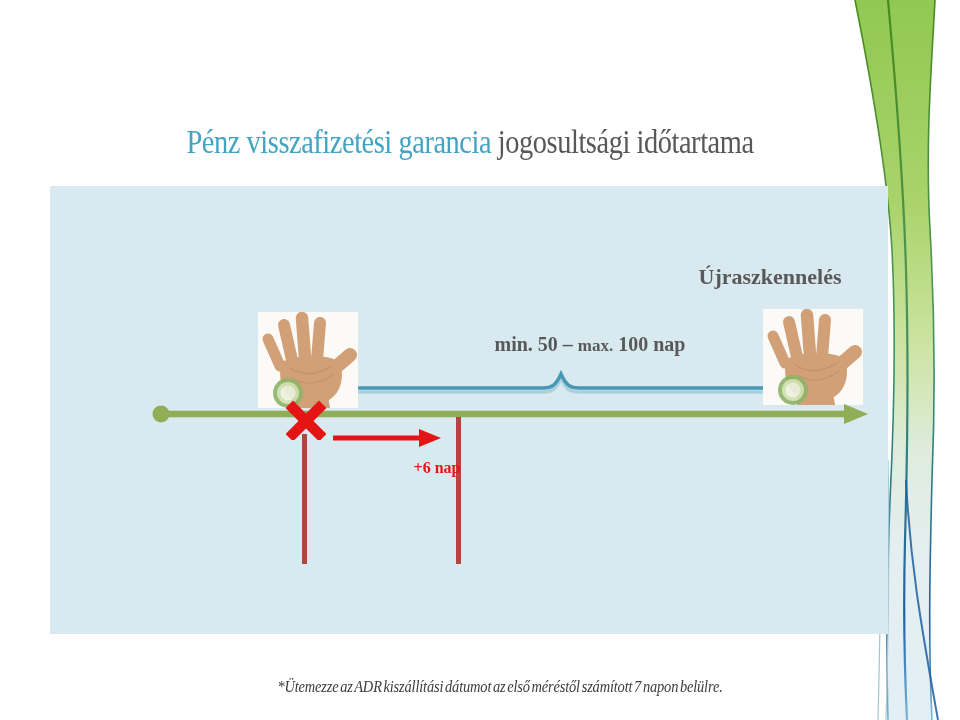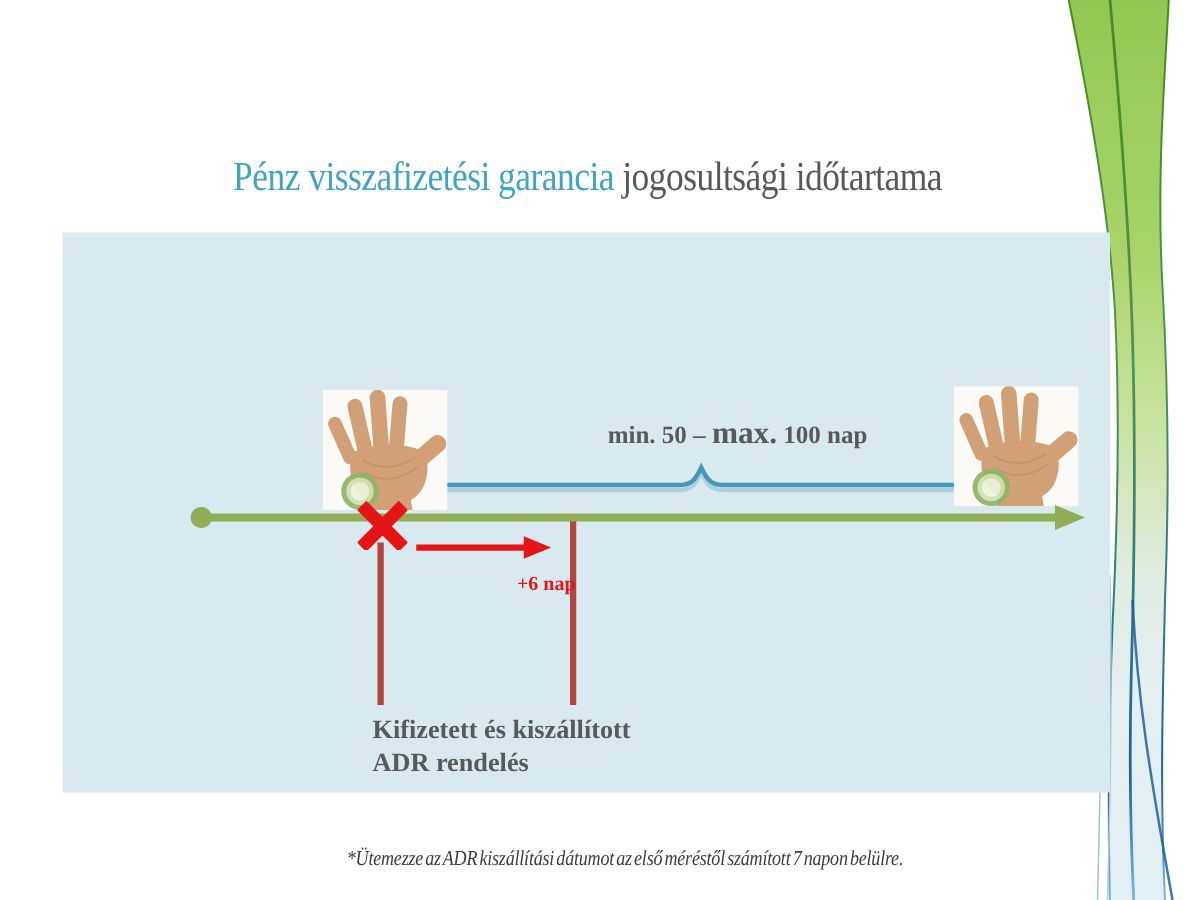--- a/index.html
+++ b/index.html
@@ -10,21 +10,21 @@
          text-align:center;font-size:33px;font-weight:400;letter-spacing:-0.5px;
          transform:scaleX(0.86);transform-origin:50% 50%;white-space:nowrap;}
   .t-hl{color:#42a4c1;}
   .t-rest{color:#57585a;}
   
   .panel{position:absolute;left:50px;top:186px;width:838px;height:448px;background:#d9e9f0;}
   .lbl{position:absolute;color:#595959;font-weight:700;}
   .first-scan{left:157px;top:66px;width:200px;text-align:center;font-size:21px;line-height:23px;}
   .rescan{left:600px;top:78px;width:240px;text-align:center;font-size:22px;}
   .duration{left:380px;top:147px;width:320px;text-align:center;font-size:20px;white-space:nowrap;}
-  .duration .max{font-size:25px;text-align:center;}
+  .duration .max{font-size:17px;text-align:center;}
   .plus-days{left:257px;top:273px;width:260px;text-align:center;
              color:#e51515;font-size:16px;font-weight:700;}
   .order{left:248px;top:384px;font-size:21px;line-height:27px;}
   
   .hand{position:absolute;width:100px;height:96px;}
   .hand1{left:208px;top:126px;}
   .hand2{left:713px;top:123px;}
   .brace{position:absolute;left:307px;top:183px;}
   .timeline{position:absolute;left:100px;top:215px;}
   .xmark{position:absolute;left:236px;top:214px;}
@@ -71,20 +71,21 @@
     <path d="M96,480 C100,560 110,620 128,720" fill="none" stroke="#1e5fa0" stroke-width="2" opacity="0.85"></path>
     <path d="M70,470 C72,560 70,640 68,720" fill="none" stroke="#9fc6cf" stroke-width="1.2"></path>
     <path d="M78,460 C80,560 78,650 76,720" fill="none" stroke="#aacbd2" stroke-width="1.2"></path>
   </svg>
 
   <h1 class="title"><span class="t-hl">Pénz visszafizetési garancia</span><span class="t-rest"> jogosultsági időtartama</span></h1>
 
   <div class="panel">
 
 
+    <div class="lbl rescan">Újraszkennelés</div>
 
     <div class="lbl duration"><span>min. 50 – </span><span class="max">max.</span><span> 100 nap</span></div>
 
     <svg class="brace" width="408" height="26" viewBox="0 0 408 26">
       <path d="M2,21 H186 C195,21 199,18 204,7 C209,18 213,21 222,21 H406" fill="none" stroke="rgba(71,152,181,0.30)" stroke-width="3.5" stroke-linecap="round" transform="translate(0,2)"></path>
       <path d="M2,19 H186 C195,19 199,16 204,5 C209,16 213,19 222,19 H406" fill="none" stroke="#4798b5" stroke-width="3.5" stroke-linecap="round"></path>
     </svg>
 
     <svg class="hand hand1" viewBox="0 0 100 96">
       <rect x="0" y="0" width="100" height="96" fill="#fbfaf7"></rect>
@@ -142,22 +143,18 @@
     <div class="vline vline-left"></div>
     <div class="vline vline-right"></div>
 
     <svg class="plus-arrow" width="112" height="22" viewBox="0 0 112 22">
       <line x1="2" y1="11" x2="90" y2="11" stroke="#e51515" stroke-width="5"></line>
       <polygon points="88,2 110,11 88,20" fill="#e51515"></polygon>
     </svg>
 
     <div class="lbl plus-days">+6 nap</div>
 
-    <div class="lbl order">
-      <div>Kifizetett és kiszállított</div>
-      <div>ADR rendelés</div>
-    </div>
 
   </div>
 
   <div class="footnote">*Ütemezze az ADR kiszállítási dátumot az első méréstől számított 7 napon belülre.</div>
 
 </div>
 
 </body></html>

